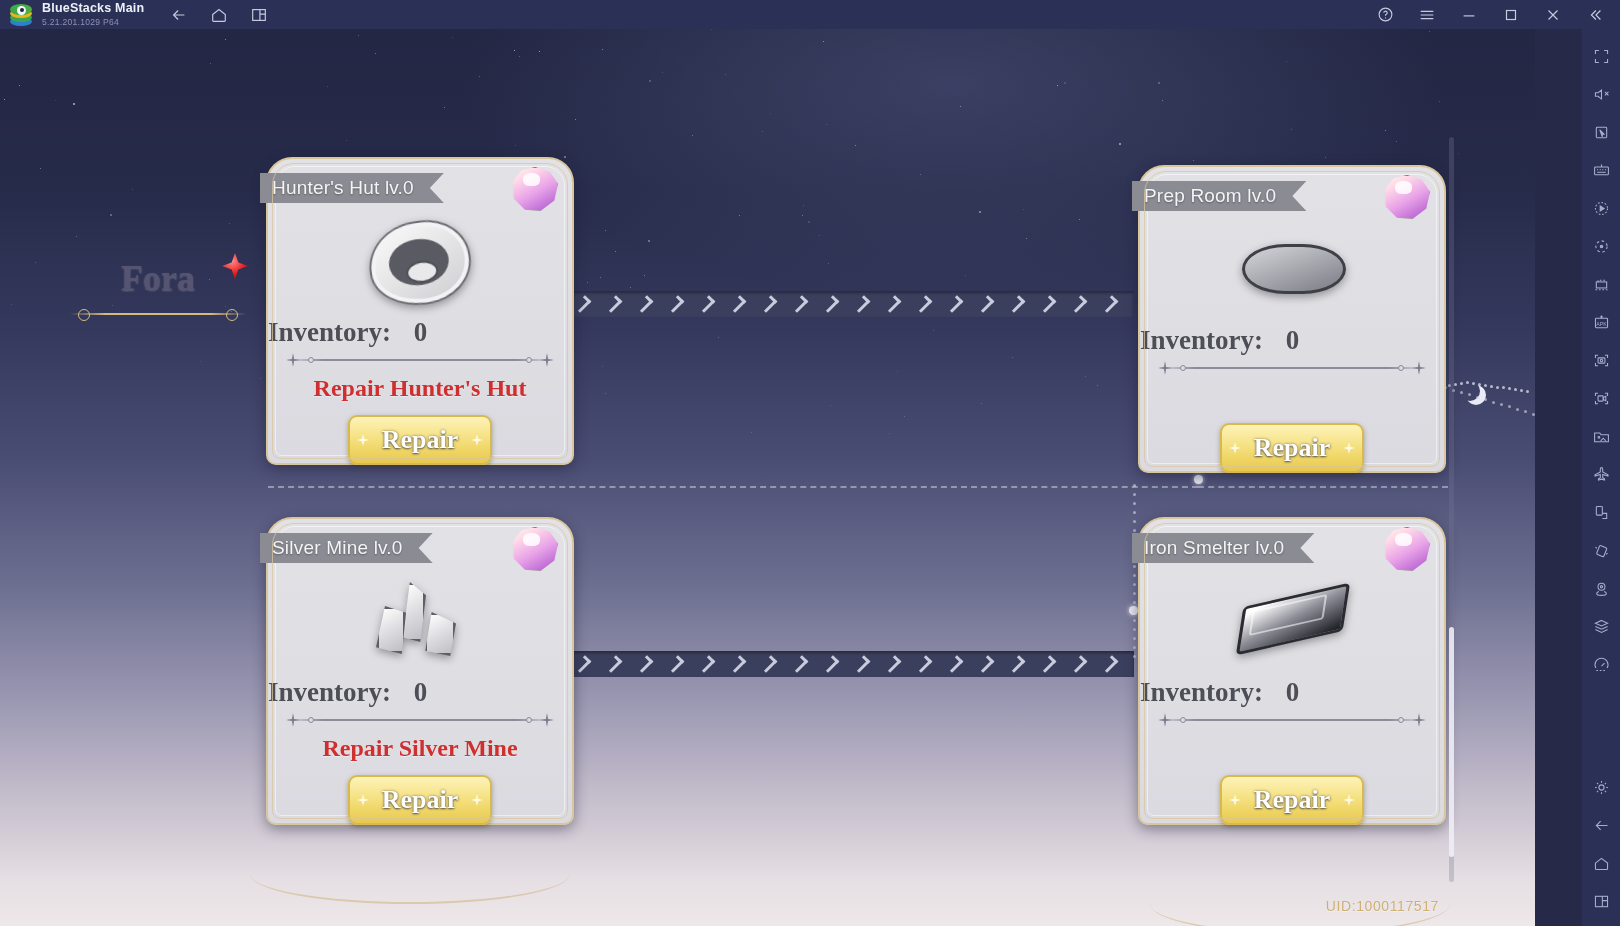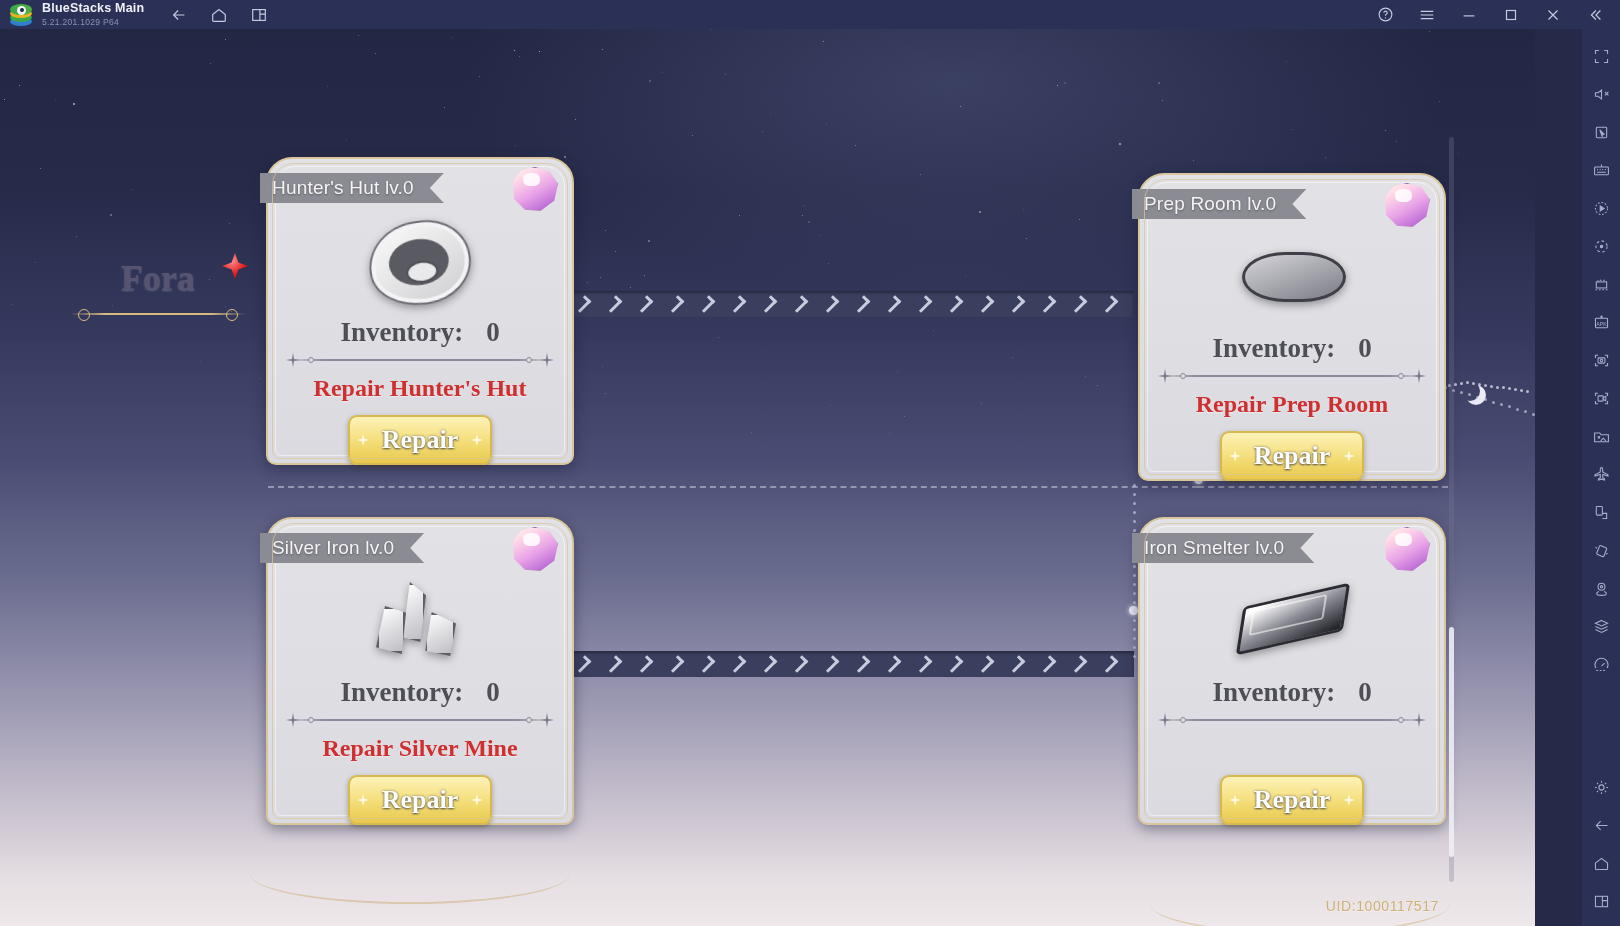--- a/index.html
+++ b/index.html
@@ -179,21 +179,21 @@
   }
   .cgem:before{
     content:""; position:absolute; left:22%; top:12%; width:40%;height:32%;
     background:rgba(255,255,255,.85); border-radius:40%;
   }
   .cicon{
     position:absolute; left:0; right:0; top:50px; height:108px;
     display:flex;align-items:center;justify-content:center;
   }
   .cinv{
-    position:absolute; left:0;right:0; top:158px; text-align:center;
+    position:absolute; left:0;right:0; top:158px; 
     font-family:"Liberation Serif", serif; font-size:27px; color:#4e4e56;
     font-weight:bold;
   }
   .cinv .v{ margin-left:16px; }
   .cdiv{
     position:absolute; left:18px; right:18px; top:200px; height:2px;
     background:linear-gradient(90deg,rgba(130,130,145,0),#8b8b99 14%,#8b8b99 86%,rgba(130,130,145,0));
   }
   .cdiv:before,.cdiv:after{
     content:""; position:absolute; top:-6px; width:14px;height:14px; background:#7d7d8d;
@@ -599,47 +599,46 @@
     <div class="cdiv">
         <span class="d1"></span>
         <span class="d2"></span>
       </div>
     <div class="crepair">Repair Hunter's Hut</div>
     <div class="cbtn">
       <span>Repair</span>
     </div>
   </div>
 
-  <div class="card" style="left:1138px; top:144px;">
+  <div class="card" style="left:1138px; top:136px;">
     <div class="inner-frame"></div>
     <div class="cbanner">
       <span>Prep Room lv.0</span>
     </div>
     <div class="cgem"></div>
     <div class="cicon">
       <div class="gl gl-saus"></div>
     </div>
     <div class="cinv">
       <span>Inventory:</span>
       <span class="v">0</span>
     </div>
     <div class="cdiv">
         <span class="d1"></span>
         <span class="d2"></span>
       </div>
-    <div class="crepair">Repair Prep Room</div>
     <div class="cbtn">
       <span>Repair</span>
     </div>
   </div>
 
   <div class="card" style="left:266px; top:488px;">
     <div class="inner-frame"></div>
     <div class="cbanner">
-      <span>Silver Iron lv.0</span>
+      <span>Silver Mine lv.0</span>
     </div>
     <div class="cgem"></div>
     <div class="cicon">
       <div class="gl gl-ore">
         <i style="left:30px;top:2px;width:26px;height:60px;clip-path:polygon(38% 0,100% 22%,78% 100%,10% 92%);"></i>
         <i style="left:6px;top:26px;width:30px;height:48px;clip-path:polygon(30% 0,100% 14%,86% 100%,0 86%);"></i>
         <i style="left:54px;top:32px;width:32px;height:44px;clip-path:polygon(24% 0,100% 26%,82% 100%,4% 88%);"></i>
       </div>
     </div>
     <div class="cinv">

